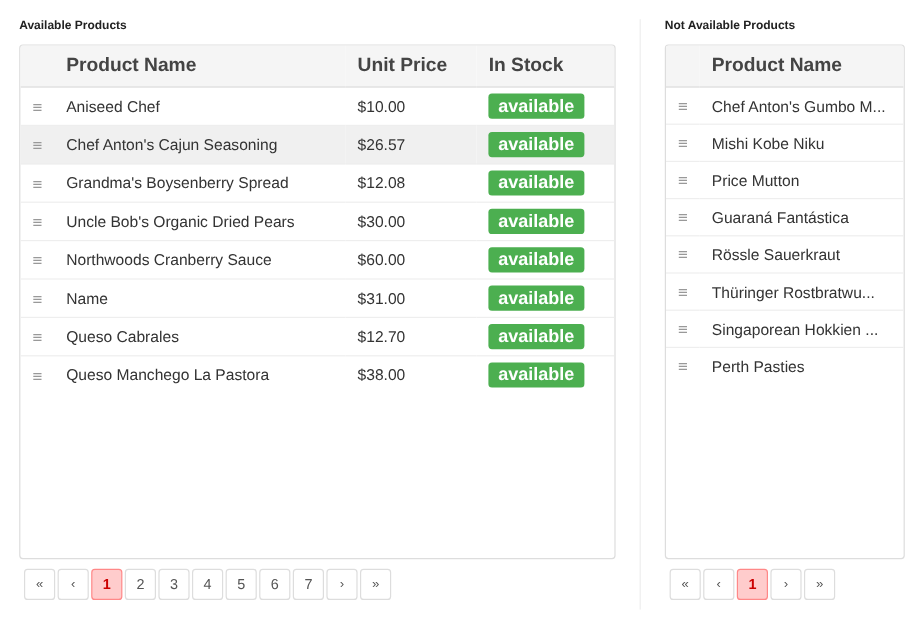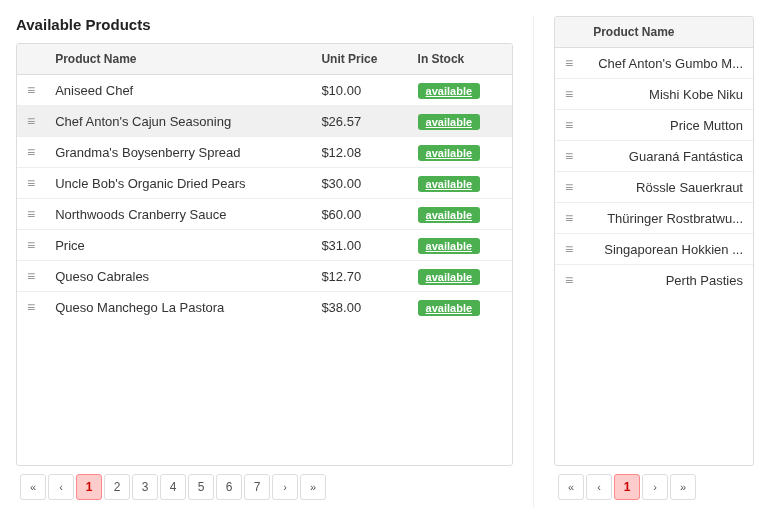--- a/index.html
+++ b/index.html
@@ -17,21 +17,21 @@
       padding: 16px;
       gap: 16px;
       height: 100%;
     }
     .panel {
       flex: 1;
       display: flex;
       flex-direction: column;
     }
     .panel-title {
-      font-size: 15px;
+      font-size: 10px;
       font-weight: bold;
       margin-bottom: 10px;
       color: #222;
     }
     .table-wrapper {
       border: 1px solid #ddd;
       border-radius: 3px;
       overflow: hidden;
       flex: 1;
     }
@@ -40,21 +40,21 @@
       border-collapse: collapse;
     }
     thead tr {
       background: #f5f5f5;
       border-bottom: 1px solid #ddd;
     }
     thead th {
       padding: 8px 10px;
       text-align: left;
       font-weight: bold;
-      font-size: 12px;
+      font-size: 16px;
       color: #444;
     }
     tbody tr {
       border-bottom: 1px solid #eee;
     }
     tbody tr:last-child {
       border-bottom: none;
     }
     tbody tr.highlighted {
       background: #f0f0f0;
@@ -67,23 +67,22 @@
       color: #999;
       font-size: 14px;
       cursor: grab;
       width: 20px;
     }
     .badge-available {
       background: #4caf50;
       color: #fff;
       padding: 2px 8px;
       border-radius: 3px;
-      font-size: 11px;
-      font-weight: bold;
-      text-decoration: underline;
+      font-size: 15px;
+      font-weight: bold;
     }
     .pagination {
       display: flex;
       align-items: center;
       justify-content: flex-start;
       padding: 8px 4px;
       gap: 2px;
     }
     .page-btn {
       min-width: 26px;
@@ -113,21 +112,20 @@
       flex: 0 0 200px;
     }
     .panel-right table {
       width: 100%;
     }
     .panel-right td.name-cell {
       max-width: 140px;
       overflow: hidden;
       text-overflow: ellipsis;
       white-space: nowrap;
-      text-align: right;
     }
     .divider {
       width: 1px;
       background: #eee;
       margin: 0 4px;
     }
   </style>
 </head>
 <body>
 
@@ -171,21 +169,21 @@
       <td><span class="badge-available">available</span></td>
     </tr>
             <tr>
       <td class="drag-handle">≡</td>
       <td>Northwoods Cranberry Sauce</td>
       <td>$60.00</td>
       <td><span class="badge-available">available</span></td>
     </tr>
             <tr>
       <td class="drag-handle">≡</td>
-      <td>Price</td>
+      <td>Name</td>
       <td>$31.00</td>
       <td><span class="badge-available">available</span></td>
     </tr>
             <tr>
       <td class="drag-handle">≡</td>
       <td>Queso Cabrales</td>
       <td>$12.70</td>
       <td><span class="badge-available">available</span></td>
     </tr>
             <tr>
@@ -208,20 +206,21 @@
       <button class="page-btn">6</button>
       <button class="page-btn">7</button>
       <button class="page-btn nav">›</button>
       <button class="page-btn nav">»</button>
     </div>
   </div>
 
   <div class="divider"></div>
 
   <div class="panel panel-right">
+    <div class="panel-title">Not Available Products</div>
     <div class="table-wrapper">
       <table>
         <thead>
           <tr>
             <th style="width:28px;"></th>
             <th>Product Name</th>
           </tr>
         </thead>
         <tbody id="not-available-tbody">
         <tr>

